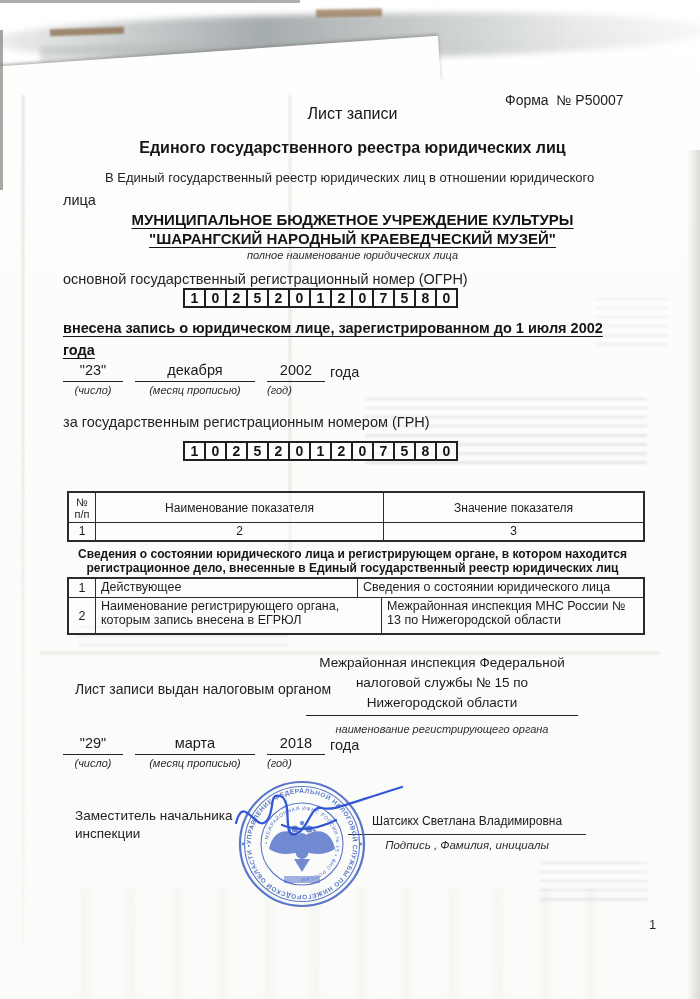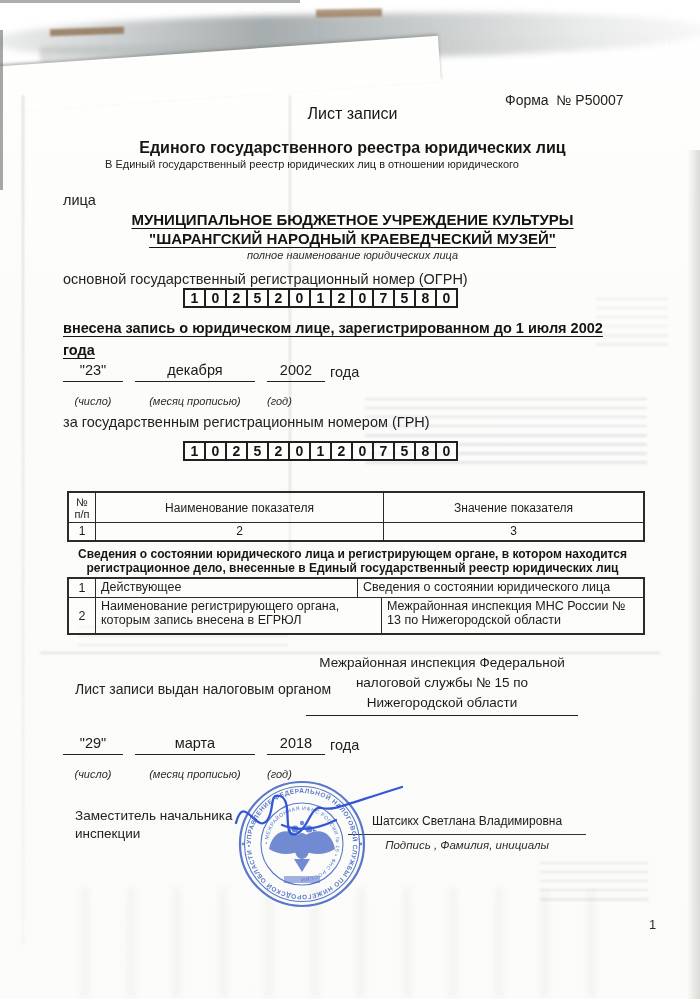--- a/index.html
+++ b/index.html
@@ -51,40 +51,40 @@
   .bottom-stripes {
     left:80px; top:888px; width:520px; height:110px; opacity:.14; filter:blur(2px);
     background:repeating-linear-gradient(90deg, rgba(170,170,166,.5) 0 10px, transparent 10px 46px);
   }
   
   .abs { position:absolute; }
   .form-label { left:505px; top:92px; font-size:14px; color:#1d1d1d; white-space:pre; }
   .center-zone { left:30px; width:645px; text-align:center; }
   .doc-title { top:105px; font-size:16px; font-weight:normal; color:#161616; }
   .doc-subtitle { top:139px; font-size:16px; font-weight:bold; color:#161616; }
-  .intro1 { left:63px; top:158px; width:590px; font-size:11px; padding-left:42px; }
+  .intro1 { left:63px; top:170px; width:590px; font-size:13px; padding-left:42px; }
   .intro2 { left:63px; top:192px; font-size:14.5px; }
   .org1 { top:211px; font-size:15px; font-weight:bold; text-decoration:underline; text-underline-offset:3px; color:#141414; }
   .org2 { top:230px; font-size:15px; font-weight:bold; text-decoration:underline; text-underline-offset:3px; color:#141414; }
   .small-caption { font-style:italic; font-size:11px; color:#2c2c2c; }
   .org-caption { top:249px; }
   .ogrn-label { left:63px; top:271px; font-size:14.5px; }
   .digit-row { display:flex; padding-left:2px; }
   .digit-row .digit-cell {
     width:23px; height:20px; border:2px solid #1f1f1f; margin-left:-2px;
     font-size:14px; font-weight:bold; text-align:center; line-height:17px; color:#141414;
     background:rgba(255,255,255,.6);
   }
   .ogrn-row { left:183px; top:288px; }
   .stmt1 { left:63px; top:320px; font-size:14.5px; font-weight:bold; text-decoration:underline; text-underline-offset:3px; color:#141414; }
   .stmt2 { left:63px; top:342px; font-size:14.5px; font-weight:bold; text-decoration:underline; text-underline-offset:3px; color:#141414; }
   .date-row { display:flex; align-items:flex-end; gap:12px; }
   .date-field { text-align:center; }
   .date-val { font-size:14.5px; color:#1a1a1a; border-bottom:1.5px solid #222; padding:0 4px 1px 4px; min-height:20px; }
-  .date-cap { margin-top:13px; }
+  .date-cap { margin-top:2px; }
   .year-wrap { display:flex; align-items:flex-end; gap:5px; }
   .year-suffix { font-size:14.5px; padding-bottom:2px; }
   .date1 { left:63px; top:362px; }
   .grn-label { left:63px; top:414px; font-size:14.5px; }
   .grn-row { left:183px; top:441px; }
   .contents-label { left:63px; top:472px; font-size:14.5px; }
   
   .doc-table { position:absolute; left:67px; width:578px; border:2px solid #2b2b2b; font-size:12px; color:#1c1c1c; background:rgba(255,255,255,.4); }
   .t-row { display:flex; }
   .t-row + .t-row { border-top:1.5px solid #2b2b2b; }
@@ -239,20 +239,21 @@
     </div>
   </div>
 
   <div class="abs issued-label">Лист записи выдан налоговым органом</div>
   <div class="abs authority">
     <span class="underlined">
       <span>Межрайонная инспекция Федеральной</span><br>
       <span>налоговой службы № 15 по</span><br>
       <span>Нижегородской области</span>
     </span>
+    <div class="small-caption authority-caption">наименование регистрирующего органа</div>
   </div>
 
   <div class="abs date-row date2">
     <div class="date-field">
       <div class="date-val" style="min-width:60px">"29"</div>
       <div class="small-caption date-cap">(число)</div>
     </div>
     <div class="date-field">
       <div class="date-val" style="min-width:120px">марта</div>
       <div class="small-caption date-cap">(месяц прописью)</div>

